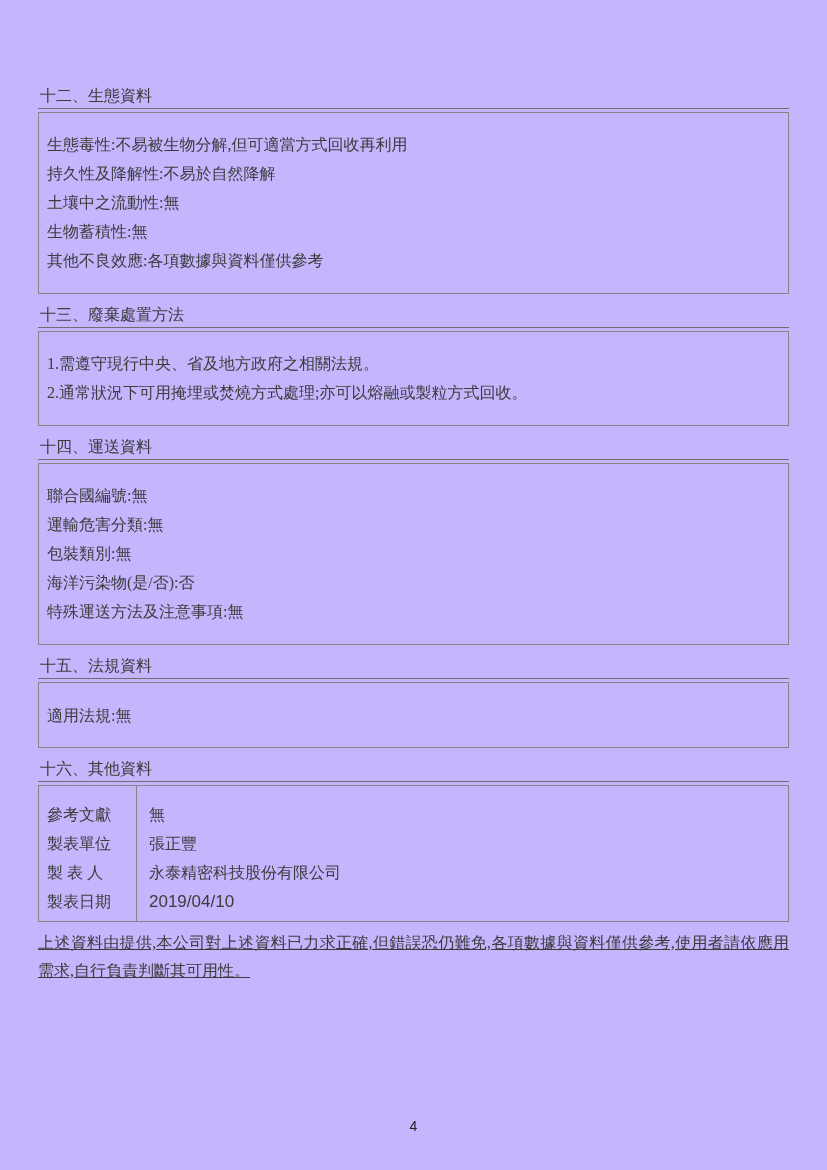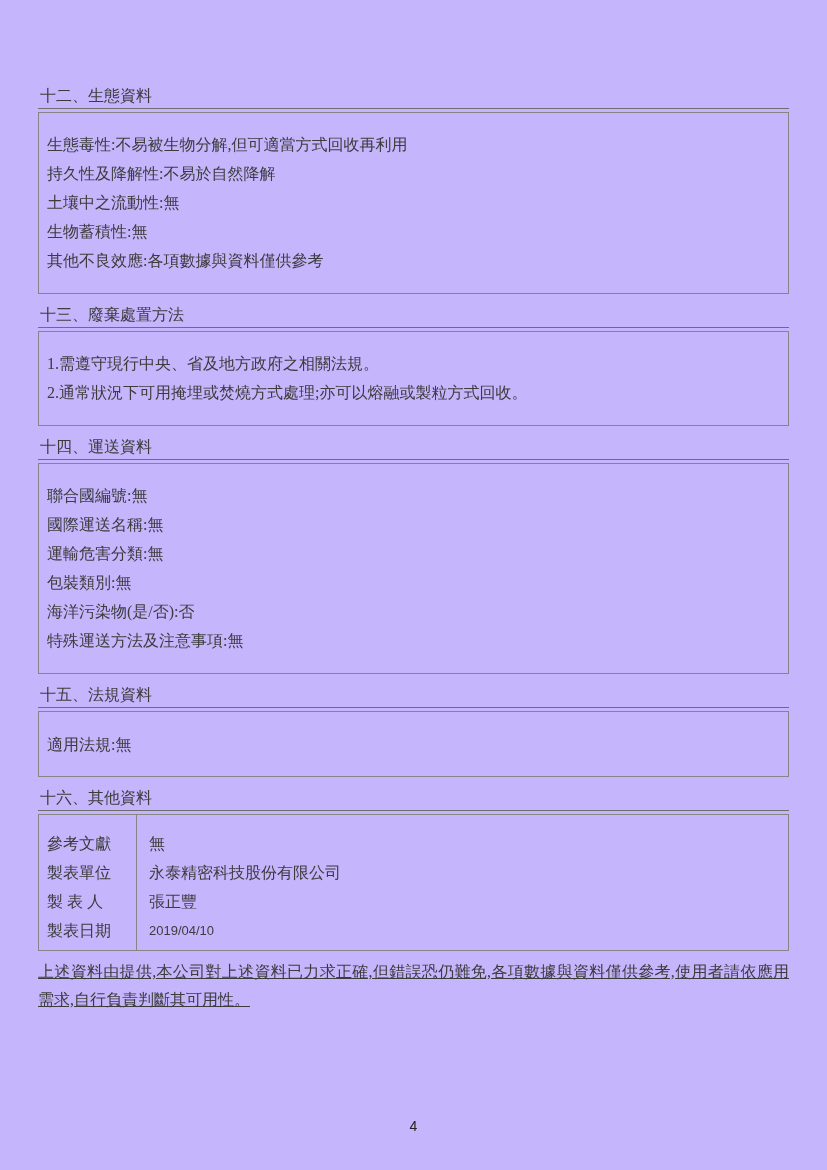--- a/index.html
+++ b/index.html
@@ -48,21 +48,21 @@
     border-right: 1px solid #858585;
     padding: 14px 0 5px 8px;
   }
   .other-values {
     flex: 1;
     padding: 14px 0 5px 12px;
   }
   .other-labels div, .other-values div { height: 29px; }
   .value-date {
     font-family: "Liberation Sans", "DejaVu Sans", sans-serif;
-    font-size: 13px;
+    font-size: 17px;
   }
   .disclaimer {
     margin-top: 7px;
     font-size: 16px;
     line-height: 28px;
     text-align: justify;
     text-decoration: underline;
   }
   .page-number {
     position: absolute;
@@ -97,21 +97,20 @@
       <div class="sec-box">
         <div class="field-line">1.需遵守現行中央、省及地方政府之相關法規。</div>
         <div class="field-line">2.通常狀況下可用掩埋或焚燒方式處理;亦可以熔融或製粒方式回收。</div>
       </div>
     </div>
 
     <div class="section">
       <div class="sec-title">十四、運送資料</div>
       <div class="sec-box">
         <div class="field-line">聯合國編號:無</div>
-        <div class="field-line">國際運送名稱:無</div>
         <div class="field-line">運輸危害分類:無</div>
         <div class="field-line">包裝類別:無</div>
         <div class="field-line">海洋污染物(是/否):否</div>
         <div class="field-line">特殊運送方法及注意事項:無</div>
       </div>
     </div>
 
     <div class="section">
       <div class="sec-title">十五、法規資料</div>
       <div class="sec-box pad-tall">
@@ -123,22 +122,22 @@
       <div class="sec-title">十六、其他資料</div>
       <div class="other-table">
         <div class="other-labels">
           <div>參考文獻</div>
           <div>製表單位</div>
           <div>製 表 人</div>
           <div>製表日期</div>
         </div>
         <div class="other-values">
           <div>無</div>
+          <div>張正豐</div>
           <div>永泰精密科技股份有限公司</div>
-          <div>張正豐</div>
           <div class="value-date">2019/04/10</div>
         </div>
       </div>
     </div>
 
     <p class="disclaimer">上述資料由提供,本公司對上述資料已力求正確,但錯誤恐仍難免,各項數據與資料僅供參考,使用者請依應用需求,自行負責判斷其可用性。</p>
 
   </div>
 
   <div class="page-number">4</div>

